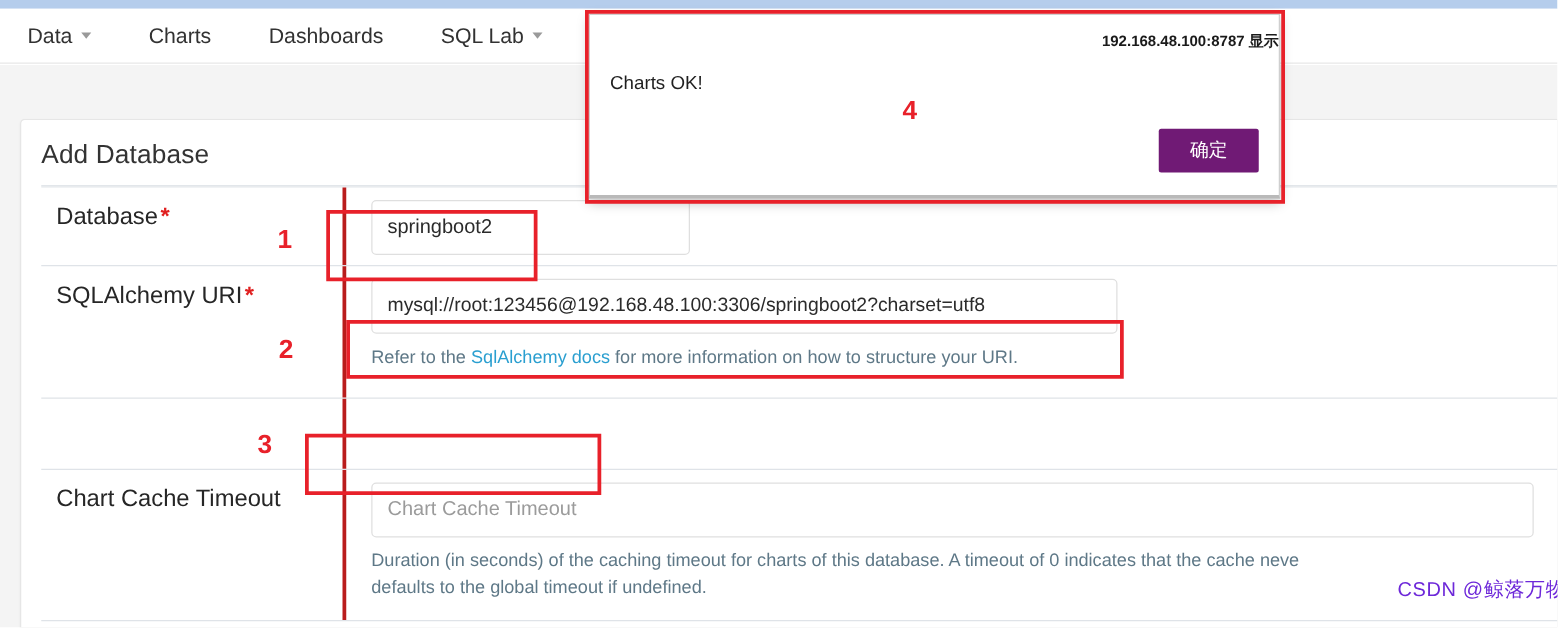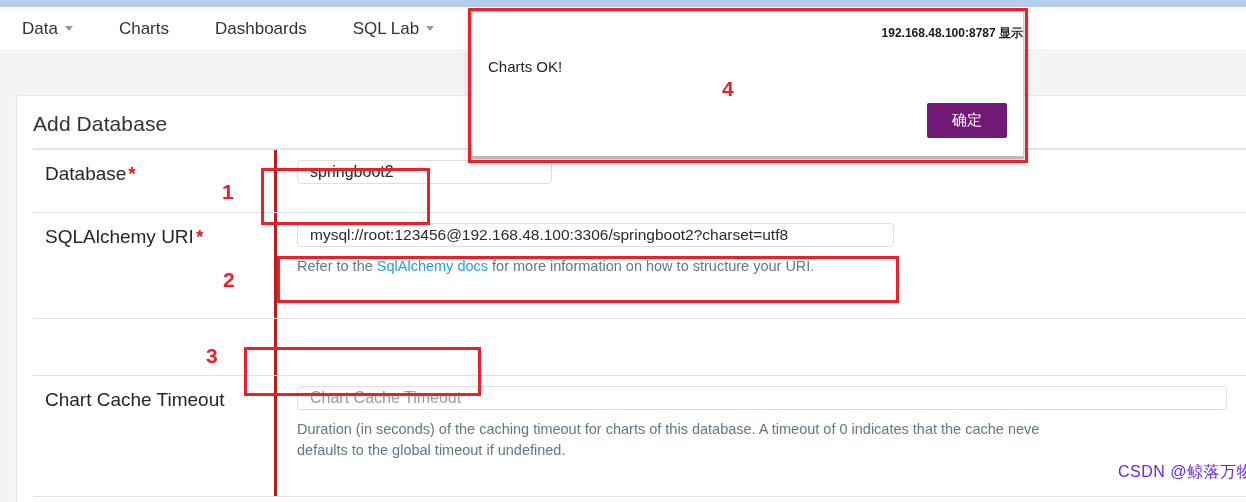--- a/index.html
+++ b/index.html
@@ -125,21 +125,21 @@
   }
   .cell-field {
     flex: 1 1 auto;
     padding: 10px 0 0 20px;
     box-sizing: border-box;
     position: relative;
   }
 
   
   .text-input {
-    height: 24px;
+    height: 44px;
     border: 1px solid #dfdfdf;
     border-radius: 4px;
     background: #ffffff;
     font-size: 16px;
     color: #2b2b2b;
     padding: 0 12px;
     display: flex;
     align-items: center;
     box-sizing: border-box;
   }

